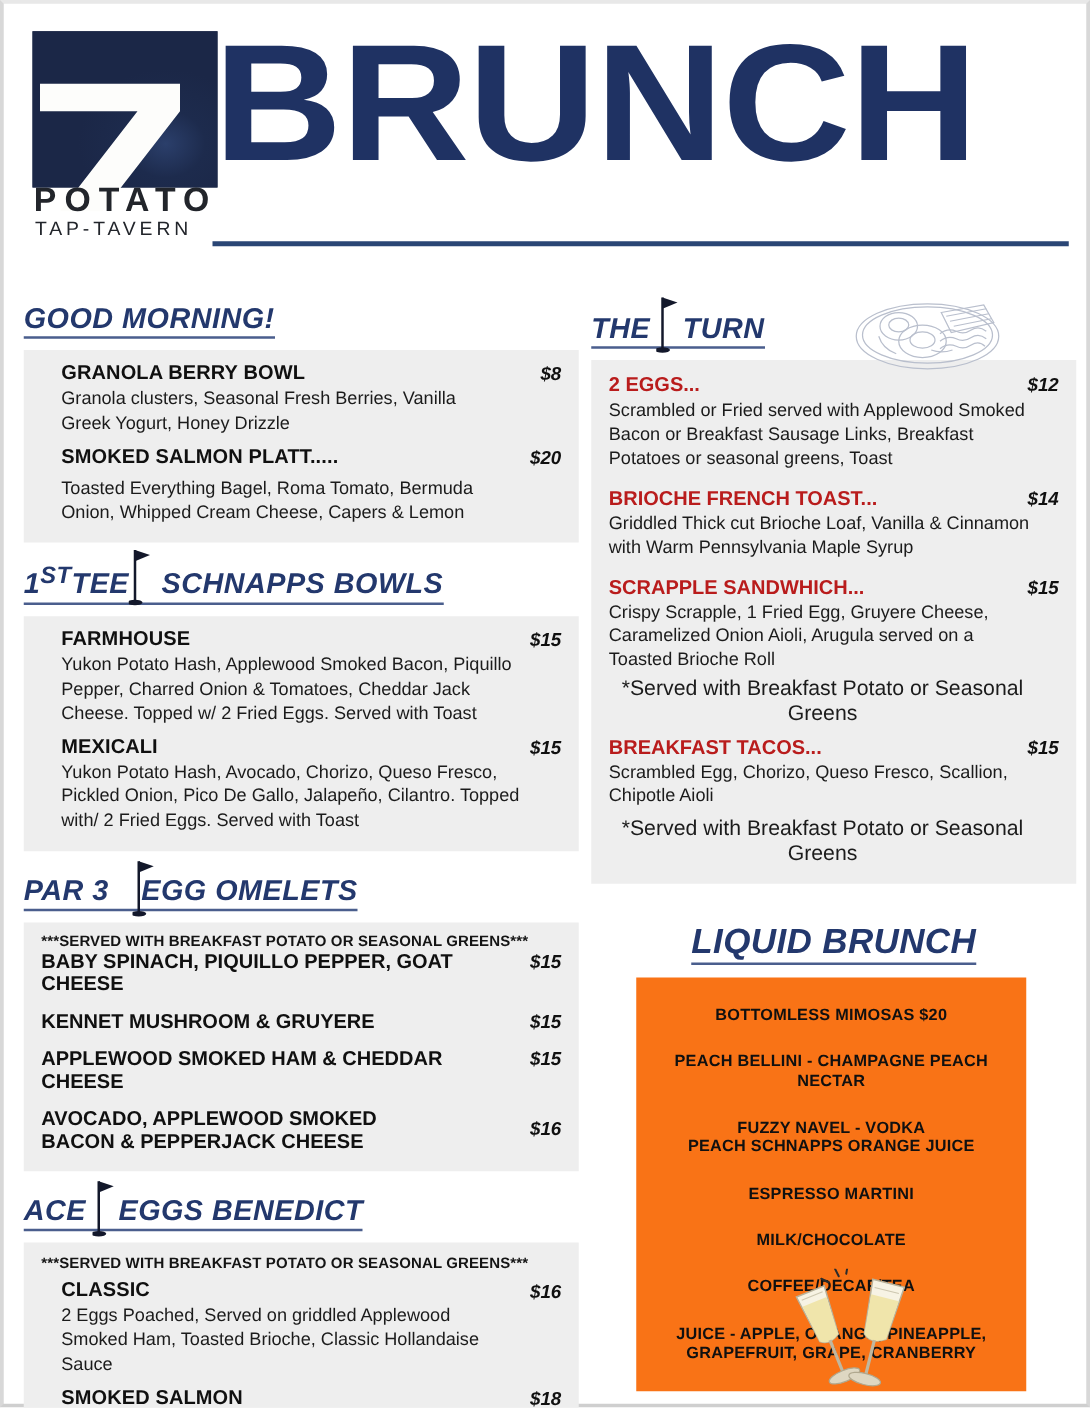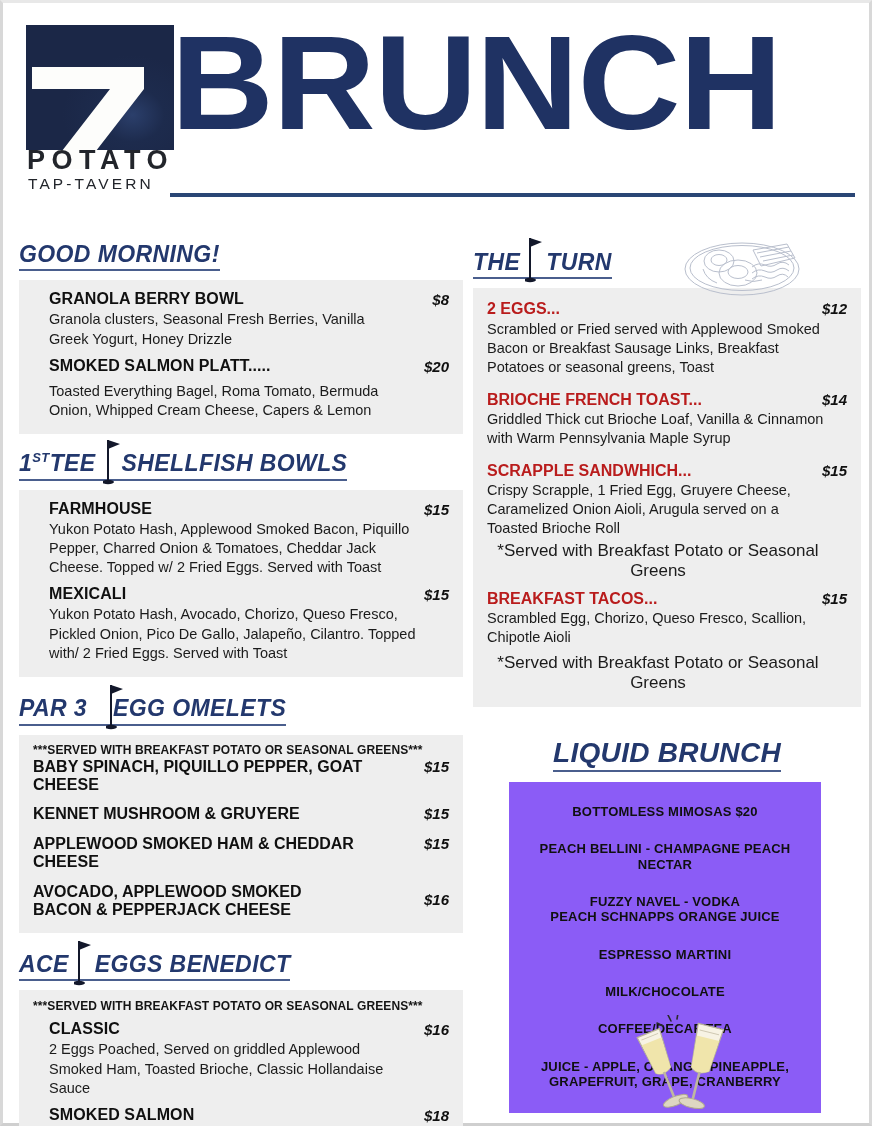--- a/index.html
+++ b/index.html
@@ -63,21 +63,21 @@
   .sec-head{
     position:relative;
     font-size:23px;font-weight:700;font-style:italic;
     color:#23386d;letter-spacing:.4px;
     display:inline-block;
     padding-bottom:2px;
     border-bottom:2.5px solid #4a5e8d;
     white-space:nowrap;
     line-height:1.15;
   }
-  .sec-head sup{font-size:13px;vertical-align:super;}
+  .sec-head sup{font-size:19px;vertical-align:super;}
   .sec-head .gap{display:inline-block;width:26px;}
   .sec-head-wrap{position:relative;margin-bottom:9px;}
 
   
   .flag{
     position:absolute;width:22px;height:48px;pointer-events:none;
   }
   .flag svg{display:block;}
 
   
@@ -134,21 +134,21 @@
   .r-desc{font-size:14.5px;color:#1b1b1b;line-height:1.3;margin-top:1px;max-width:340px;}
 
   
   .liquid-head{
     text-align:center;font-size:28px;font-weight:700;font-style:italic;
     color:#23386d;border-bottom:2.5px solid #4a5e8d;display:inline-block;
     padding-bottom:1px;letter-spacing:.3px;
   }
   .liquid-head-wrap{text-align:center;margin-bottom:10px;}
   .liquid-panel{
-    background:#8b5cf6;padding:22px 16px 24px 16px;text-align:center;
+    background:#f97316;padding:22px 16px 24px 16px;text-align:center;
   }
   .liquid-line{
     font-size:13px;font-weight:700;color:#101010;line-height:1.18;
     margin-bottom:22px;letter-spacing:.2px;
   }
   .liquid-line:last-child{margin-bottom:0;}
 
   
   .egg-plate{position:absolute;left:210px;top:-13px;width:118px;height:62px;}
   .flutes{position:absolute;left:610px;top:1012px;width:130px;height:105px;}
@@ -191,21 +191,21 @@
       <div class="item">
         <div class="item-head">
           <div class="item-name">SMOKED SALMON PLATT.....</div>
           <div class="item-price">$20</div>
         </div>
         <div class="item-desc" style="margin-top:6px;max-width:352px;">Toasted Everything Bagel, Roma Tomato, Bermuda Onion, Whipped Cream Cheese, Capers &amp; Lemon</div>
       </div>
     </div>
 
     <div class="sec-head-wrap" style="margin-top:16px;">
-      <div class="sec-head"><span>1</span><sup>ST</sup><span>TEE</span><span class="gap"></span><span>SHELLFISH BOWLS</span></div>
+      <div class="sec-head"><span>1</span><sup>ST</sup><span>TEE</span><span class="gap"></span><span>SCHNAPPS BOWLS</span></div>
       <div class="flag" style="left:84px;top:-12px;">
         <svg width="22" height="48" viewBox="0 0 22 48">
           <line x1="5" y1="2" x2="5" y2="43" stroke="#13182b" stroke-width="2"></line>
           <path d="M5 2 L17 6 L5 11 Z" fill="#13182b"></path>
           <ellipse cx="5" cy="44" rx="6" ry="2.2" fill="#13182b"></ellipse>
         </svg>
       </div>
     </div>
     <div class="panel">
       <div class="item">

